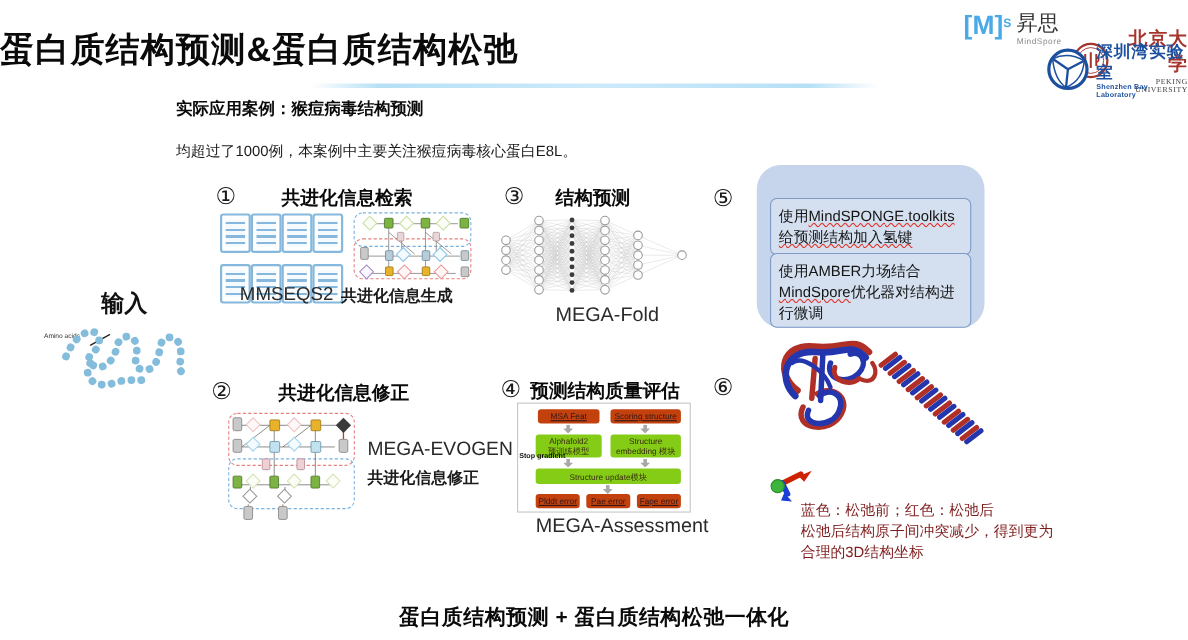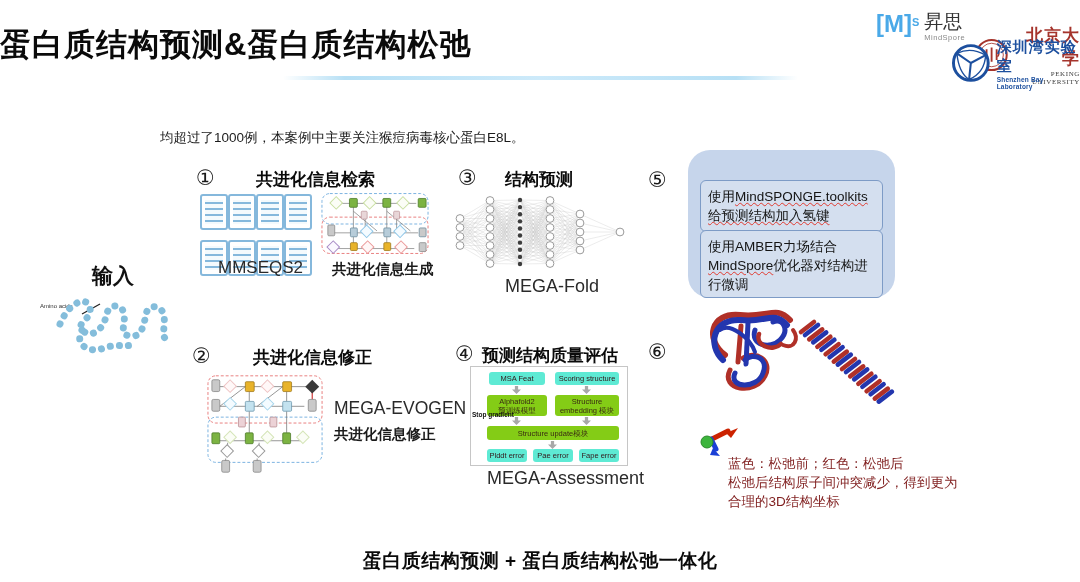--- a/index.html
+++ b/index.html
@@ -47,21 +47,21 @@
   .pbox{left:12px;width:167px;background:#d4dfef;border:1.5px solid #7d9bc6;border-radius:6px;
         font-size:13.5px;line-height:1.4;color:#141414;padding:7px 7px;position:absolute;}
   .pbox1{top:30px;height:36px;}
   .pbox2{top:80px;height:52px;}
   .wavy{text-decoration:underline;text-decoration-style:wavy;text-decoration-color:#e03a2f;text-decoration-thickness:1px;}
 
   
   .fc{left:470px;top:366px;width:156px;height:98px;border:1.5px solid #c6c6c6;background:#fff;}
   .fcbox{position:absolute;border-radius:3px;text-align:center;font-size:7.5px;line-height:1.2;
          display:flex;align-items:center;justify-content:center;}
-  .pink{background:#5eead4;color:#33171a;}
+  .pink{background:#c2410c;color:#33171a;text-decoration:underline;}
   .orange{background:#84cc16;color:#3a2c12;}
   .fc-arrow{position:absolute;width:9px;height:8px;background:#a8a8a8;
     clip-path:polygon(32% 0,68% 0,68% 45%,100% 45%,50% 100%,0 45%,32% 45%);}
   .stopg{position:absolute;left:1px;top:44px;font-size:6.5px;font-weight:800;color:#111;}
 
   
   .cap{left:728px;width:230px;font-size:13.5px;color:#7f1d1d;line-height:1.45;}
 
   .footer{left:0;top:548px;width:1080px;text-align:center;font-size:19px;font-weight:800;color:#0a0a0a;letter-spacing:.5px;}
 
@@ -101,20 +101,21 @@
       <circle cx="24" cy="25" r="20" fill="#ffffff" stroke="#1c4f9e" stroke-width="3.4"></circle>
       <path d="M24,25 L8,14 M24,25 L41,16 M24,25 L22,44" stroke="#1c4f9e" stroke-width="2.4" fill="none"></path>
       <path d="M8,14 Q24,6 41,16 M8,14 Q10,36 22,44 M41,16 Q40,36 22,44" stroke="#1c4f9e" stroke-width="1.6" fill="none"></path>
     </svg>
     <div>
       <div class="szbl-cn">深圳湾实验室</div>
       <div class="szbl-en">Shenzhen Bay Laboratory</div>
     </div>
   </div>
 
+  <div class="abs intro-heading">实际应用案例：猴痘病毒结构预测</div>
   <div class="abs intro-line l2">均超过了1000例，本案例中主要关注猴痘病毒核心蛋白E8L。</div>
 
   <div class="abs" style="left:92px;top:262px;font-size:21px;font-weight:800;">输入</div>
   <div class="abs amino-label">Amino acids</div>
   <svg class="abs" style="left:30px;top:282px;" width="160" height="78" viewBox="0 0 160 78">
     <path d="M70,22 L52,32" stroke="#222" stroke-width="1.2" fill="none"></path>
     <path d="M30,42 C40,18 58,14 60,26 C62,38 46,40 52,48 C62,58 74,46 76,34 C78,22 92,20 94,32 C96,44 88,52 100,54 C112,56 114,42 116,32 C118,22 132,22 134,34 C136,48 128,58 142,58" fill="none" stroke="#84bddb" stroke-width="7" stroke-linecap="round" stroke-dasharray="0.1 9"></path>
     <path d="M52,48 C44,62 58,72 74,66 C88,61 96,66 104,62" fill="none" stroke="#84bddb" stroke-width="7" stroke-linecap="round" stroke-dasharray="0.1 9"></path>
   </svg>
 
@@ -161,21 +162,21 @@
       <rect x="65" y="52" width="7" height="8" rx="1" fill="#e8b32a"></rect>
     </g>
     <g fill="#fff7f7" stroke="#eb9a9a" stroke-width="1">
       <rect x="44" y="52" width="9" height="9" transform="rotate(45 48.5 56.5)"></rect>
       <rect x="78" y="52" width="9" height="9" transform="rotate(45 82.5 56.5)"></rect>
     </g>
     <rect x="9" y="52" width="9" height="9" transform="rotate(45 13.5 56.5)" fill="#fbf8ff" stroke="#a98cc7" stroke-width="1"></rect>
     <rect x="101" y="52" width="7" height="9" rx="1" fill="#c9c9c9" stroke="#8a8a8a" stroke-width="0.8"></rect>
   </svg>
   <div class="abs biglabel" style="left:218px;top:258px;">MMSEQS2</div>
-  <div class="abs cnlabel" style="left:332px;top:260px;">共进化信息生成</div>
+  <div class="abs cnlabel" style="left:310px;top:260px;">共进化信息生成</div>
 
   <div class="abs stepnum" style="left:458px;top:166px;">③</div>
   <div class="abs steptitle" style="left:505px;top:168px;">结构预测</div>
   <svg id="nn-svg" class="abs" style="left:448px;top:192px;" width="185" height="80" viewBox="0 0 185 80">
       <line x1="12" y1="26.5" x2="42" y2="8.5" stroke="#c9c9c9" stroke-width="0.35"></line>
       <line x1="12" y1="26.5" x2="42" y2="17.5" stroke="#c9c9c9" stroke-width="0.35"></line>
       <line x1="12" y1="26.5" x2="42" y2="26.5" stroke="#c9c9c9" stroke-width="0.35"></line>
       <line x1="12" y1="26.5" x2="42" y2="35.5" stroke="#c9c9c9" stroke-width="0.35"></line>
       <line x1="12" y1="26.5" x2="42" y2="44.5" stroke="#c9c9c9" stroke-width="0.35"></line>
       <line x1="12" y1="26.5" x2="42" y2="53.5" stroke="#c9c9c9" stroke-width="0.35"></line>

